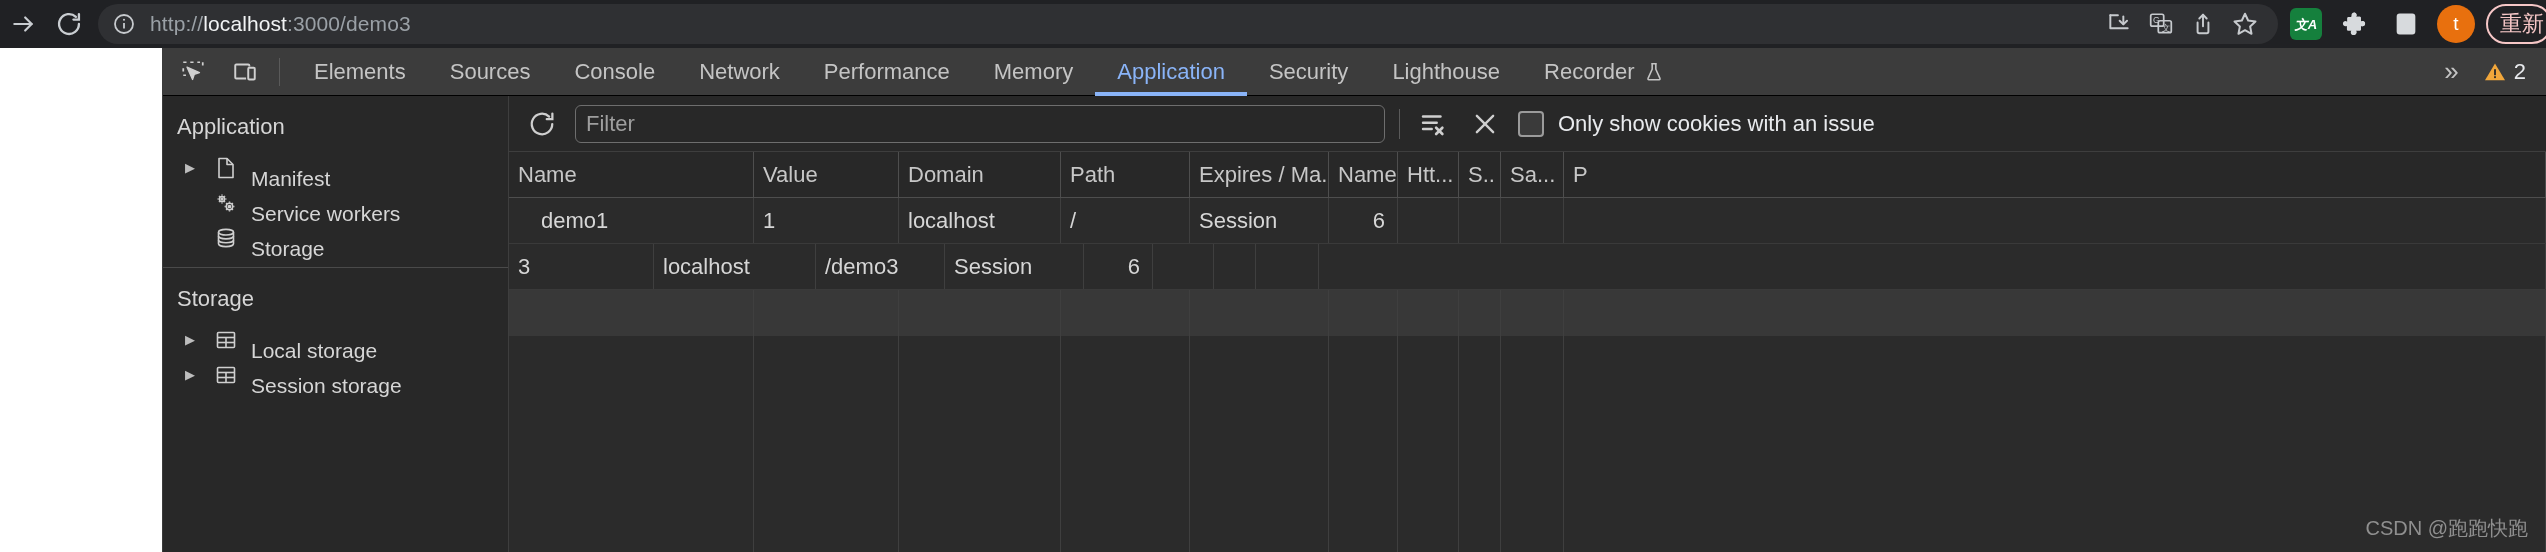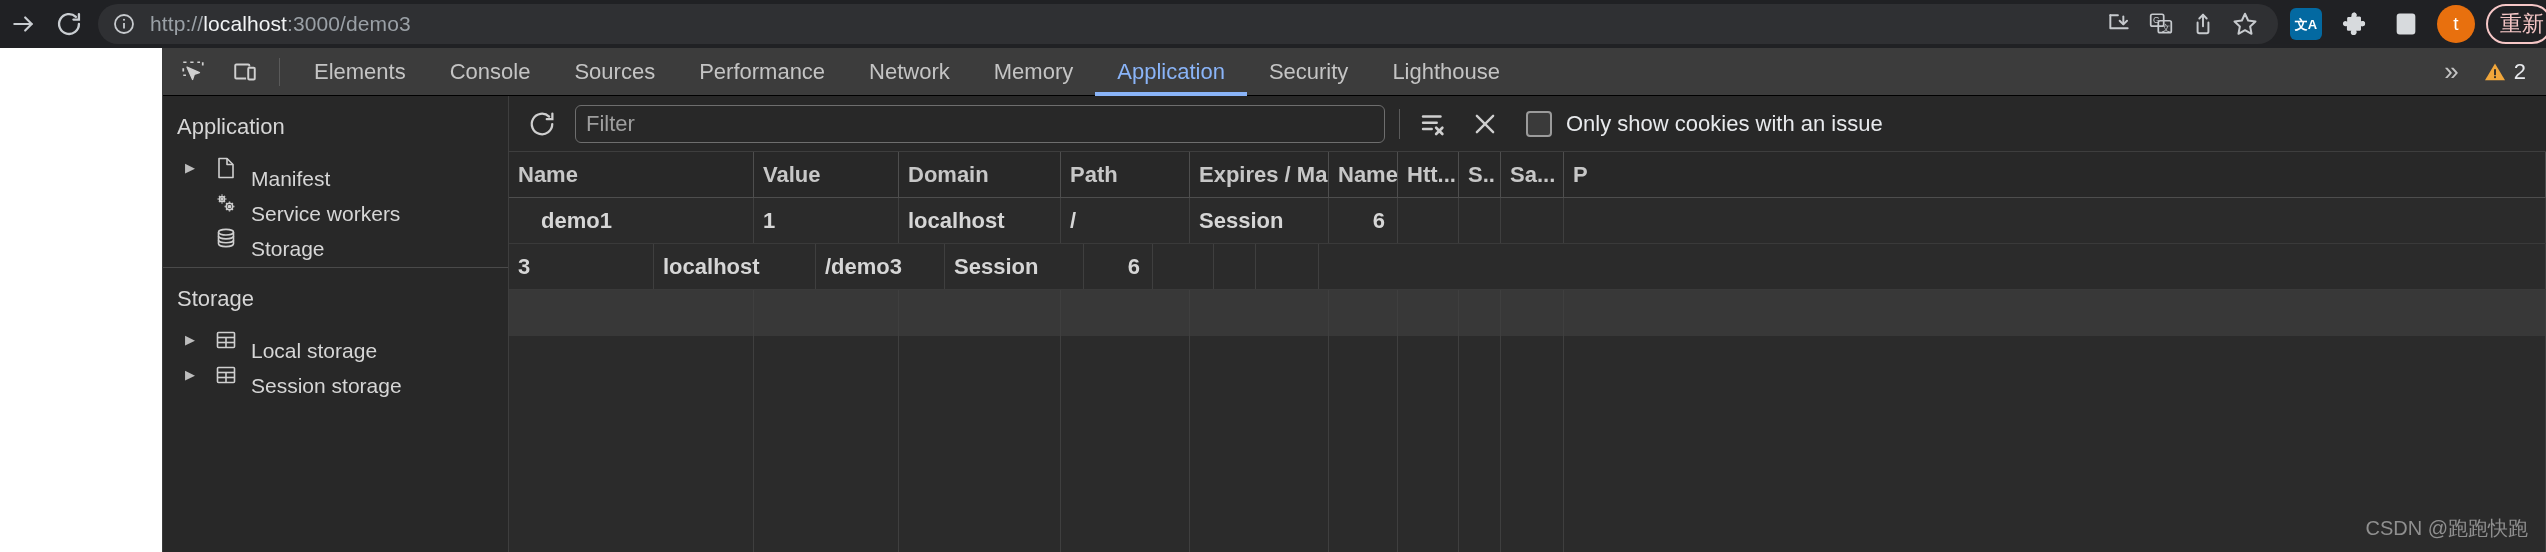--- a/index.html
+++ b/index.html
@@ -46,24 +46,25 @@
     color: #c7cace;
   }
   .ext-icons { display: flex; align-items: center; gap: 10px; padding-right: 6px; flex: 0 0 auto;}
   .ext-icon {
     width: 40px; height: 40px;
     display: flex; align-items: center; justify-content: center;
     color: #d7dadd;
   }
   .translate-badge {
     width: 32px; height: 32px; border-radius: 6px;
-    background: #0369a1;
+    background: #15803d;
     color: #fff; font-size: 13px; font-weight: bold;
     display: flex; align-items: center; justify-content: center;
     line-height: 1;
+    font-style: italic;
   }
   .profile-avatar {
     width: 38px; height: 38px; border-radius: 50%;
     background: #e8700e; color: #fff;
     font-size: 19px;
     display: flex; align-items: center; justify-content: center;
   }
   .update-pill {
     height: 40px; border: 2px solid #f6c7c7; border-radius: 20px;
     color: #f6c7c7; font-size: 22px;
@@ -183,30 +184,30 @@
     background: #282828;
     border: 1px solid #6e6e6e;
     border-radius: 6px;
     color: #cfcfcf; font-size: 22px;
     padding: 0 10px;
     font-family: "Liberation Sans", sans-serif;
     outline: none;
   }
   .filter-input::placeholder { color: #9e9e9e; }
   .tb-vsep { width: 1px; height: 30px; background: #5a5a5a; }
-  .tb-check-wrap { display: flex; align-items: center; gap: 14px; margin-left: 8px;}
+  .tb-check-wrap { display: flex; align-items: center; gap: 14px; margin-left: 0;}
   .tb-check {
     width: 26px; height: 26px;
     border: 2px solid #9b9b9b; border-radius: 4px;
     background: #3a3a3a;
   }
   .tb-check-label { font-size: 22px; color: #e8eaed; white-space: nowrap; }
 
   
-  .ck-table { width: 100%; flex: 1 1 auto; display: flex; flex-direction: column; min-height:0;font-weight:bold;}
+  .ck-table { width: 100%; flex: 1 1 auto; display: flex; flex-direction: column; min-height:0;}
   .ck-row { display: flex; height: 46px; flex: 0 0 46px; }
   .ck-head { background: #282828; border-bottom: 1px solid #4e4e4e; }
   .ck-head .ck-cell {
     color: #c7c7c7; font-size: 22px;
     display: flex; align-items: center;
     border-right: 1px solid #4e4e4e;
     padding-left: 9px;
     overflow: hidden; white-space: nowrap;
   }
   .ck-body-row { border-bottom: 1px solid #3a3a3a; background: #2b2b2b; }
@@ -331,43 +332,51 @@
         <path d="M13 18H4a1 1 0 0 1-1-1V6a1 1 0 0 1 1-1h11a1 1 0 0 1 1 1v1"></path>
         <rect x="15" y="8" width="6" height="11" rx="1"></rect>
       </svg>
     </span>
     <span class="dt-sep"></span>
 
     <div class="dt-tab">
         <span>Elements</span>
       </div>
     <div class="dt-tab">
+        <span>Sources</span>
+      </div>
+    <div class="dt-tab">
         <span>Console</span>
       </div>
     <div class="dt-tab">
-        <span>Sources</span>
+        <span>Network</span>
       </div>
     <div class="dt-tab">
         <span>Performance</span>
-      </div>
-    <div class="dt-tab">
-        <span>Network</span>
       </div>
     <div class="dt-tab">
         <span>Memory</span>
       </div>
     <div class="dt-tab active">
         <span>Application</span>
       </div>
     <div class="dt-tab">
         <span>Security</span>
       </div>
     <div class="dt-tab">
         <span>Lighthouse</span>
       </div>
+    <div class="dt-tab">
+      <span>Recorder</span>
+      <span style="display:flex;align-items:center;">
+        <svg width="22" height="22" viewBox="0 0 24 24" fill="none" stroke="currentColor" stroke-width="1.7" stroke-linejoin="round">
+          <path d="M9 3h6M10 3v6L5.5 19a1 1 0 0 0 .9 1.5h11.2a1 1 0 0 0 .9-1.5L14 9V3"></path>
+        </svg>
+      </span>
+    </div>
 
     <div class="dt-right">
       <span class="dt-more">»</span>
       <span class="dt-warn">
         <span style="display:flex;">
           <svg width="24" height="24" viewBox="0 0 24 24" fill="#f2a73b">
             <path d="M12 3.6 22 20.2H2z"></path>
             <rect x="11.1" y="9.2" width="1.8" height="6" fill="#282828"></rect>
             <rect x="11.1" y="16.2" width="1.8" height="1.9" fill="#282828"></rect>
           </svg>

